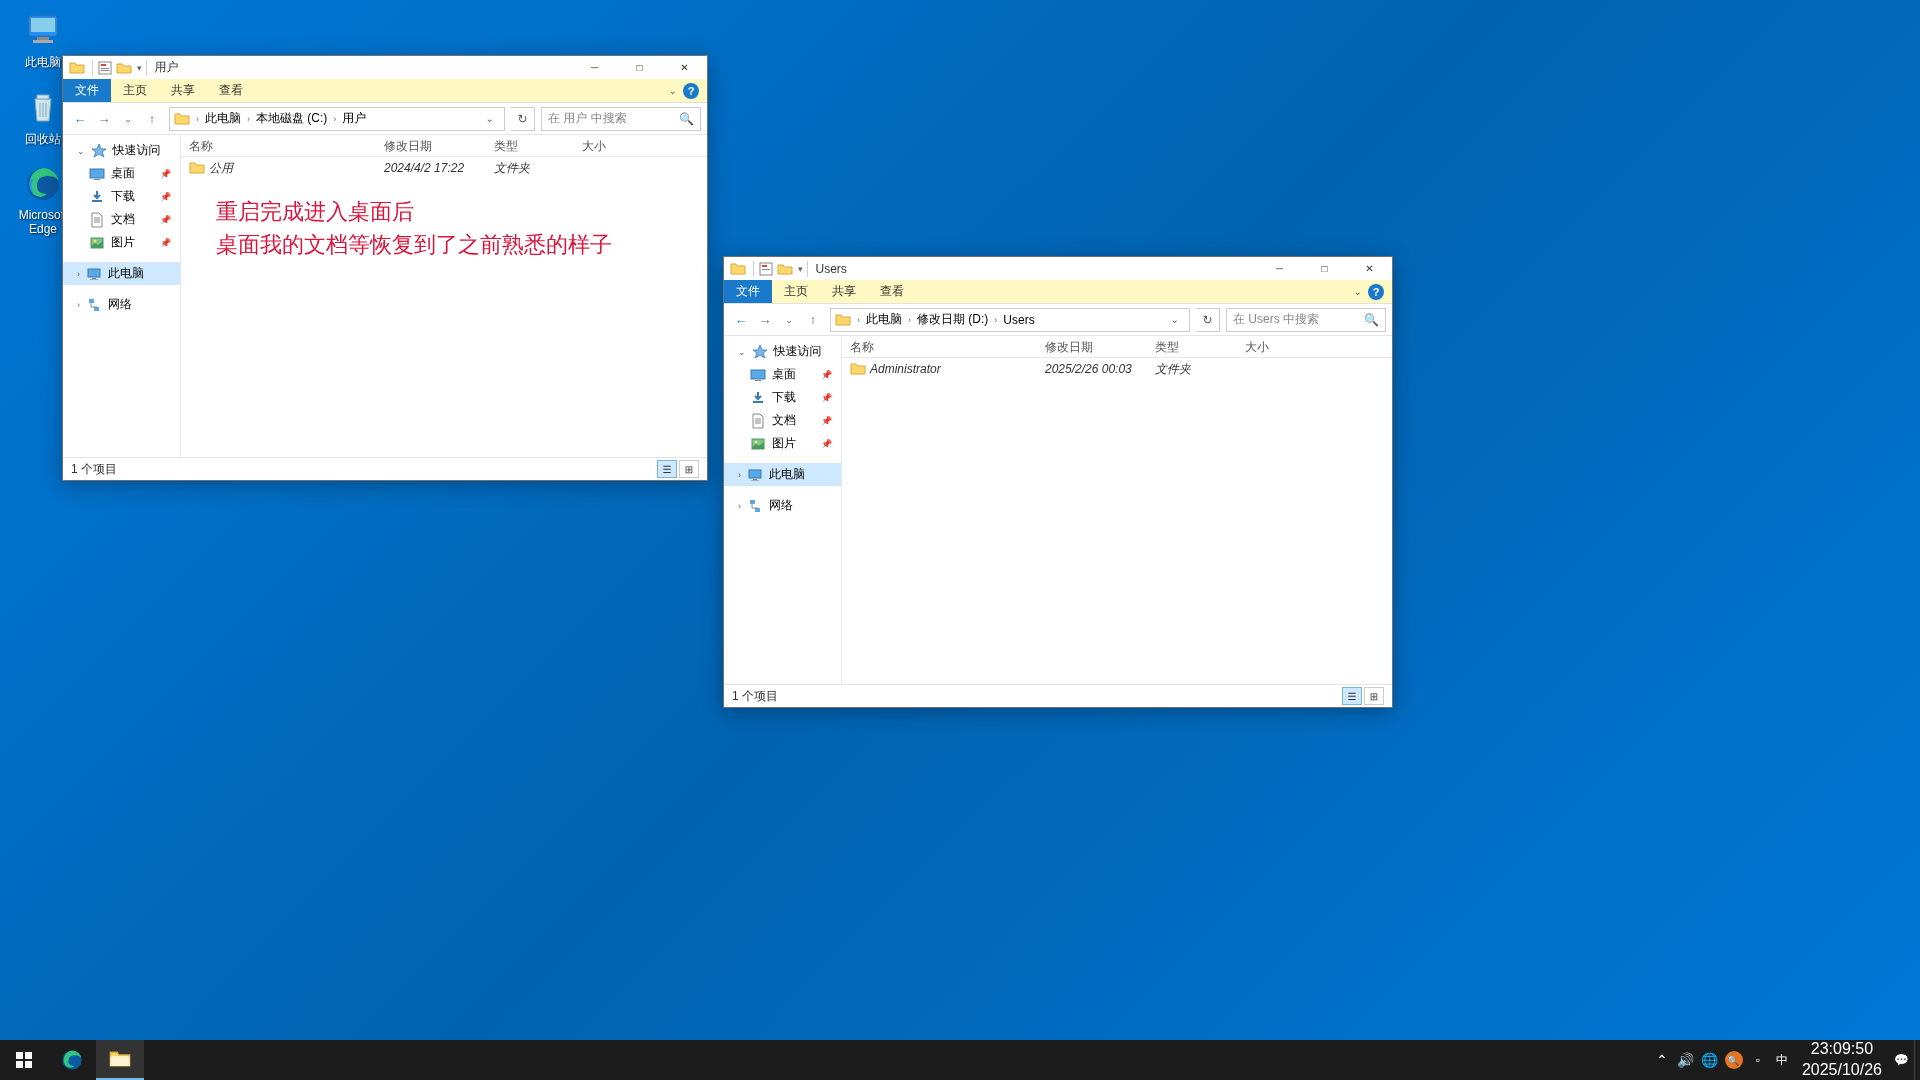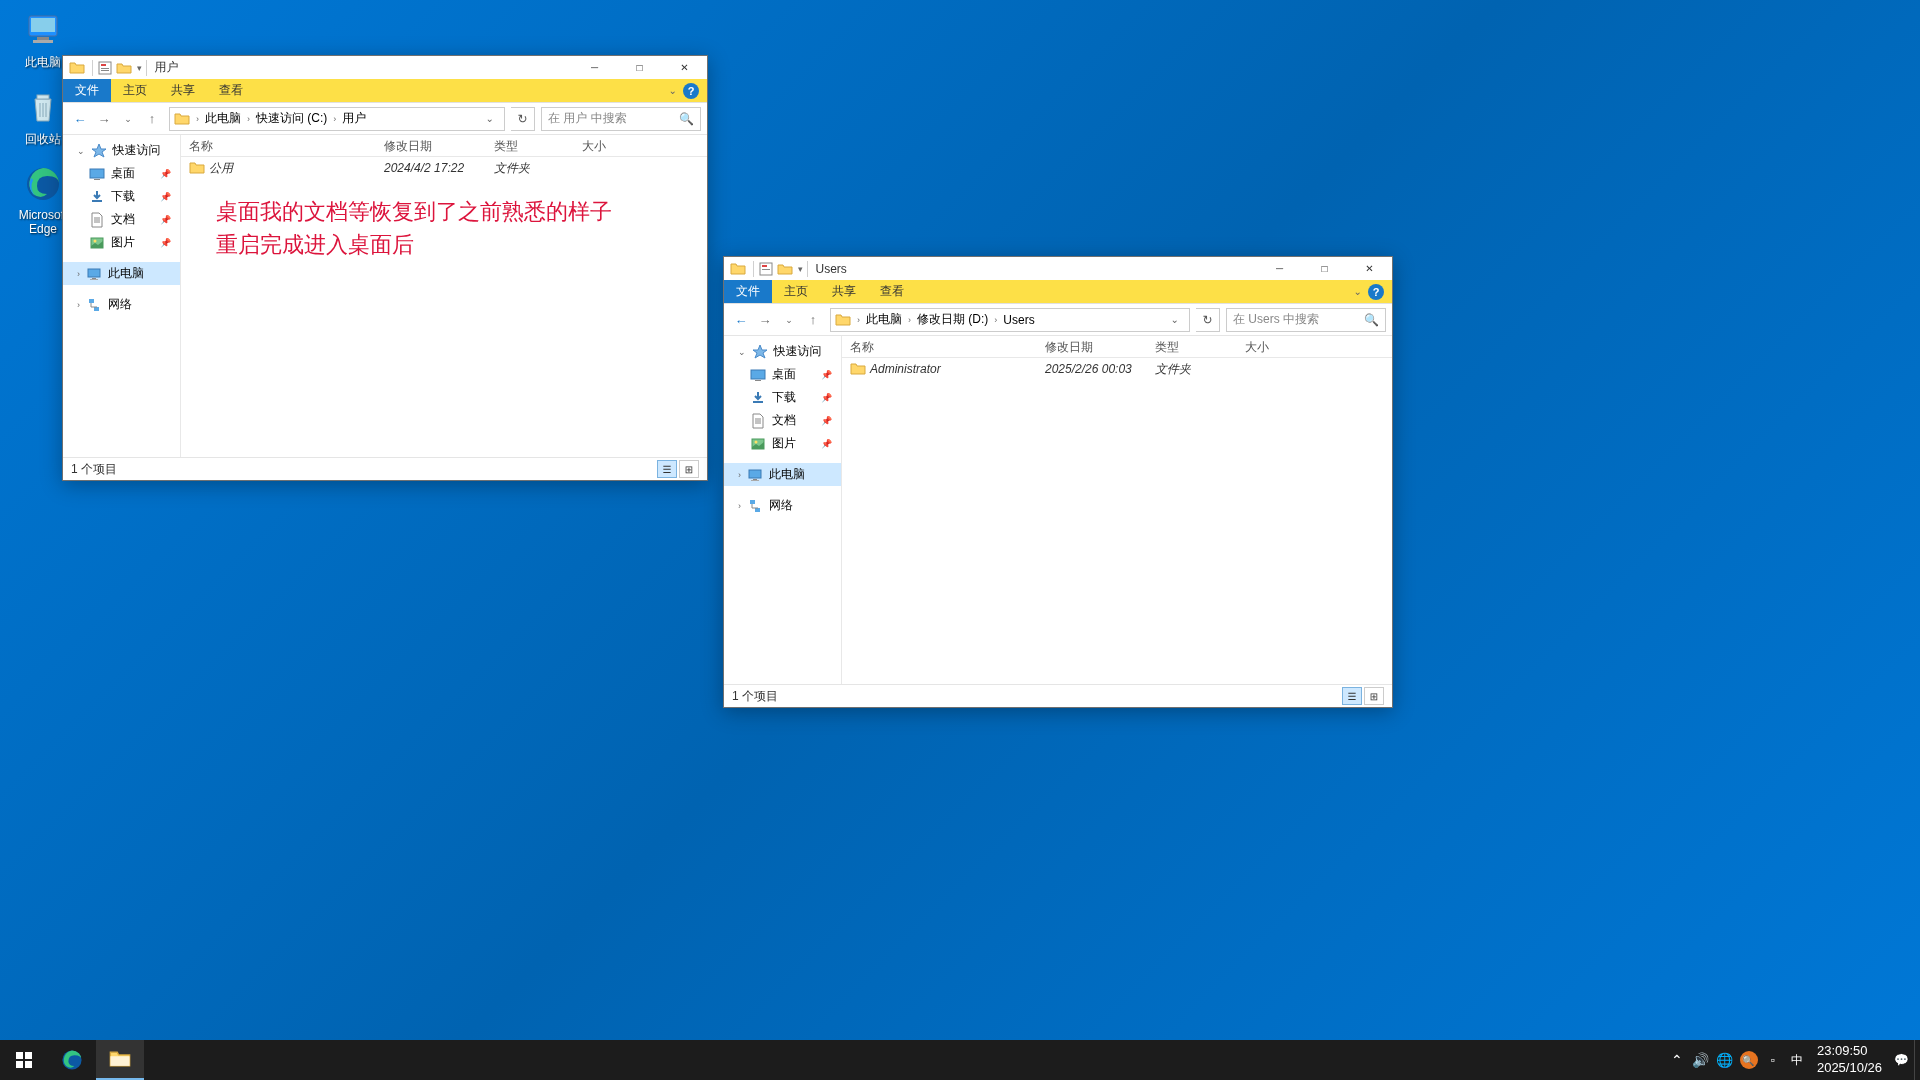--- a/index.html
+++ b/index.html
@@ -10,21 +10,21 @@
 .desktop-icon .label { text-shadow: 1px 1px 2px rgba(0,0,0,0.8); }
 
 .explorer-window { position: absolute; background: white; border: 1px solid #707070; display: flex; flex-direction: column; box-shadow: 0 4px 20px rgba(0,0,0,0.3); }
 .title-bar { height: 23px; background: white; display: flex; align-items: center; padding-left: 6px; font-size: 12px; }
 .title-bar .qat-icon { width: 16px; height: 16px; margin-right: 3px; }
 .title-bar .sep { width: 1px; height: 16px; background: #d0d0d0; margin: 0 4px; }
 .title-bar .title-text { margin-left: 4px; flex: 1; color: #333; }
 .win-controls { display: flex; }
 .win-btn { width: 45px; height: 23px; display: flex; align-items: center; justify-content: center; font-size: 10px; color: #333; }
 
-.ribbon-tabs { height: 24px; display: flex; align-items: stretch; background: #fde047; border-bottom: 1px solid #e1e1e1; font-size: 12px; }
+.ribbon-tabs { height: 24px; display: flex; align-items: stretch; background: #fef9c3; border-bottom: 1px solid #e1e1e1; font-size: 12px; }
 .ribbon-tab { padding: 0 12px; display: flex; align-items: center; color: #333; }
 .ribbon-tab.file { background: #1979ca; color: white; }
 .ribbon-help { margin-left: auto; display: flex; align-items: center; padding-right: 8px; gap: 6px; }
 .help-circle { width: 16px; height: 16px; border-radius: 50%; background: #1979ca; color: white; font-size: 11px; display: flex; align-items: center; justify-content: center; font-weight: bold; }
 .chevron { font-size: 10px; color: #666; }
 
 .nav-bar { height: 32px; display: flex; align-items: center; padding: 0 6px; gap: 2px; background: white; border-bottom: 1px solid #e5e5e5; }
 .nav-btn { width: 22px; height: 22px; display: flex; align-items: center; justify-content: center; color: #666; font-size: 13px; }
 .nav-btn.back { color: #1979ca; }
 .breadcrumb { flex: 1; height: 24px; border: 1px solid #cccccc; display: flex; align-items: center; padding: 0 4px; font-size: 12px; margin: 0 4px; }
@@ -58,21 +58,21 @@
 .view-toggles { margin-left: auto; display: flex; gap: 2px; }
 .view-toggle { width: 20px; height: 18px; border: 1px solid #ccc; display: flex; align-items: center; justify-content: center; font-size: 10px; }
 .view-toggle.active { background: #cde8ff; border-color: #7bb3e0; }
 
 .taskbar { position: absolute; bottom: 0; left: 0; right: 0; height: 40px; background: #1c1c1c; display: flex; align-items: center; color: white; }
 .task-item { width: 48px; height: 40px; display: flex; align-items: center; justify-content: center; }
 .task-item.active { background: #333; border-bottom: 2px solid #76b9ed; }
 .tray { margin-left: auto; display: flex; align-items: center; height: 100%; font-size: 12px; }
 .tray-icon { width: 24px; height: 40px; display: flex; align-items: center; justify-content: center; font-size: 14px; }
 .tray-search { width: 24px; background: #e77420; border-radius: 50%; width: 18px; height: 18px; display: flex; align-items: center; justify-content: center; font-size: 10px; margin: 0 3px; }
-.clock { font-size: 13px; line-height: 1.3; padding: 0 8px; }
+.clock { font-size: 16px; text-align: center; line-height: 1.3; padding: 0 8px; }
 .notif-btn { width: 24px; height: 40px; display: flex; align-items: center; justify-content: center; }
 
 svg { display: block; }
 </style>
 </head>
 <body>
 
 <div class="desktop-icon" style="left:8px; top:10px">
   <div class="icon-img">
     <svg viewBox="0 0 40 40">
@@ -152,21 +152,21 @@
     <div class="nav-btn">↑</div>
     <div class="breadcrumb">
       <span class="bc-folder-icon">
           <svg viewBox="0 0 16 16">
             <path d="M1 3h5l1 2h8v8H1z" fill="#ffd76b" stroke="#d9a93e"></path>
           </svg>
         </span>
       <span class="bc-arrow">›</span>
       <span class="bc-seg">此电脑</span>
       <span class="bc-arrow">›</span>
-      <span class="bc-seg">快速访问 (C:)</span>
+      <span class="bc-seg">本地磁盘 (C:)</span>
       <span class="bc-arrow">›</span>
       <span class="bc-seg">用户</span>
       <span class="bc-dd">⌄</span>
     </div>
     <div class="refresh-btn">↻</div>
     <div class="search-box">
       <span>在 用户 中搜索</span>
       <span class="mag">🔍</span>
     </div>
   </div>
@@ -260,22 +260,22 @@
                 <path d="M1 3h5l1 2h8v8H1z" fill="#ffd76b" stroke="#d9a93e"></path>
               </svg>
             </span>
             <span>公用</span>
           </div>
         <div class="cell" style="width:110px">2024/4/2 17:22</div>
         <div class="cell" style="width:88px">文件夹</div>
         <div class="cell" style="width:80px"></div>
       </div>
       <div class="annotation" style="left:35px; top:60px">
+        <div>重启完成进入桌面后</div>
         <div>桌面我的文档等恢复到了之前熟悉的样子</div>
-        <div>重启完成进入桌面后</div>
         <div style="height:20px"></div>
       </div>
     </div>
   </div>
   <div class="status-bar">
     <span>1 个项目</span>
     <div class="view-toggles">
       <div class="view-toggle active">☰</div>
       <div class="view-toggle">⊞</div>
     </div>

